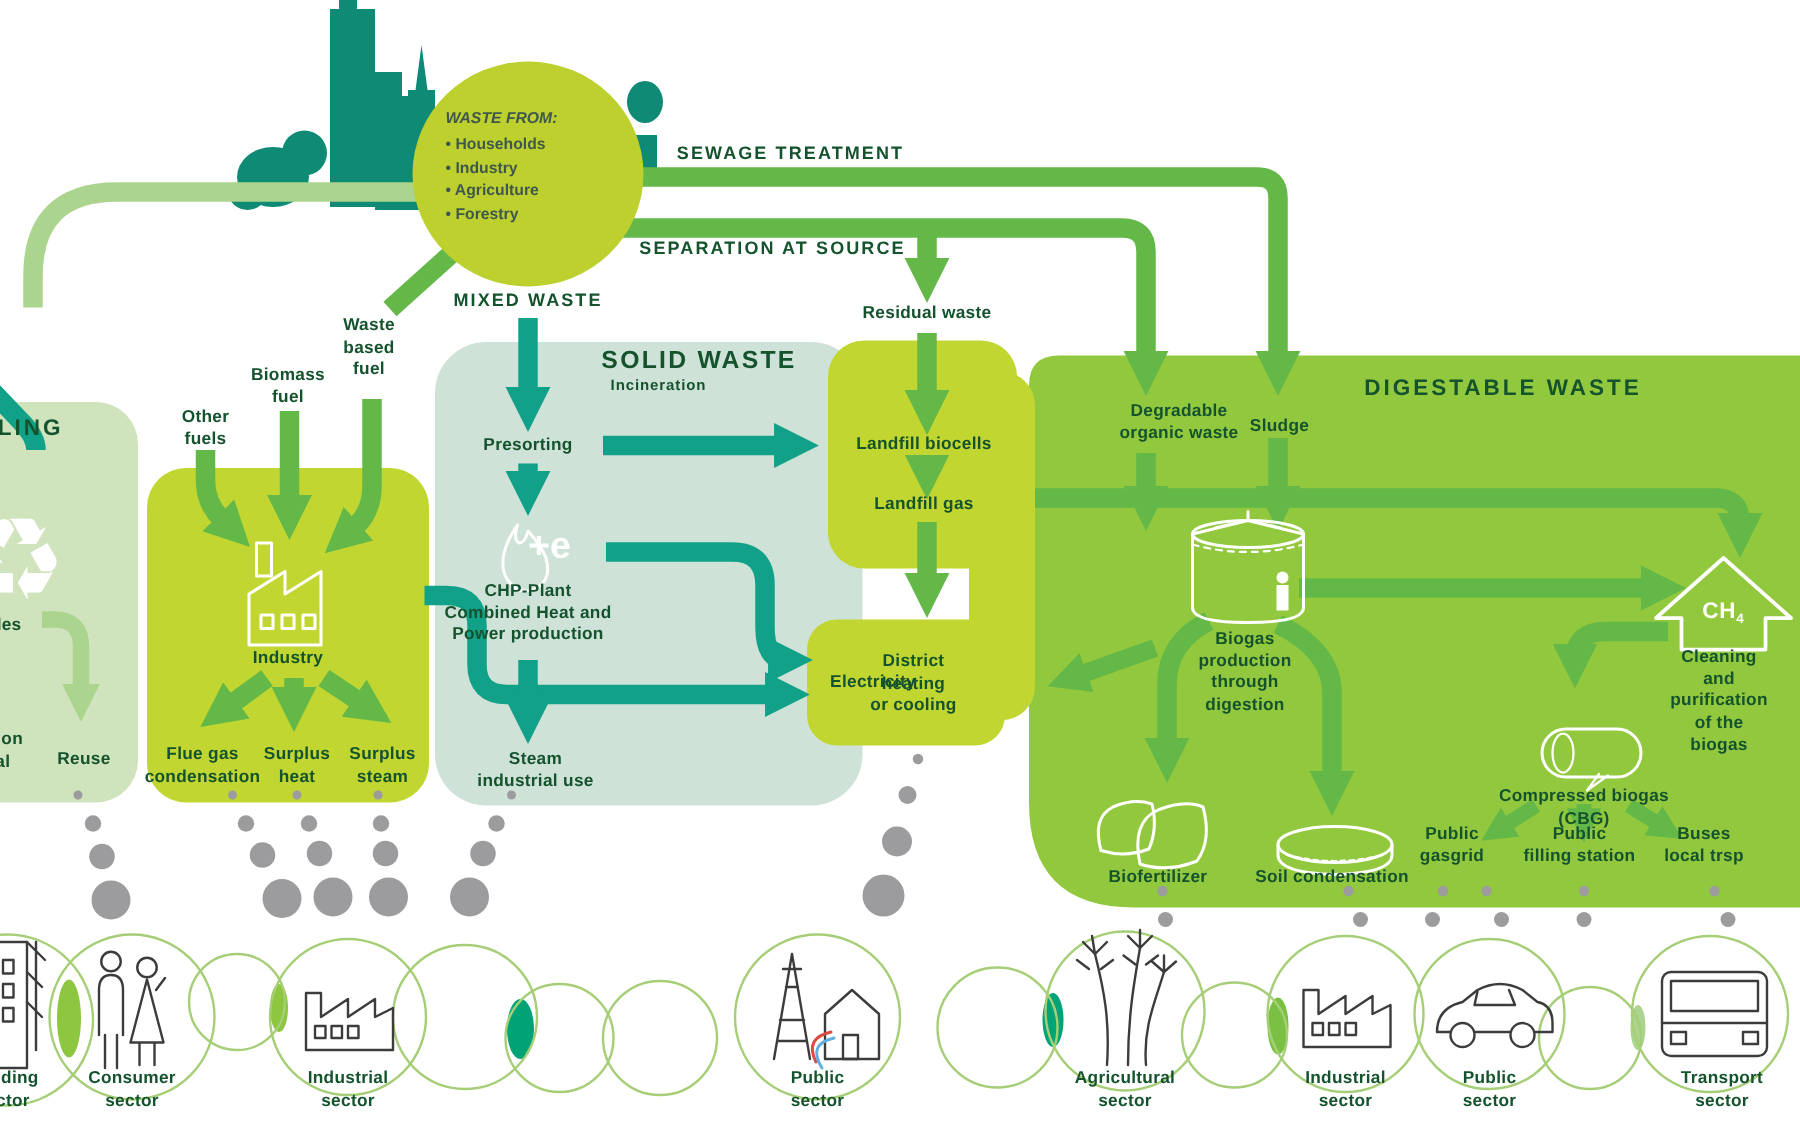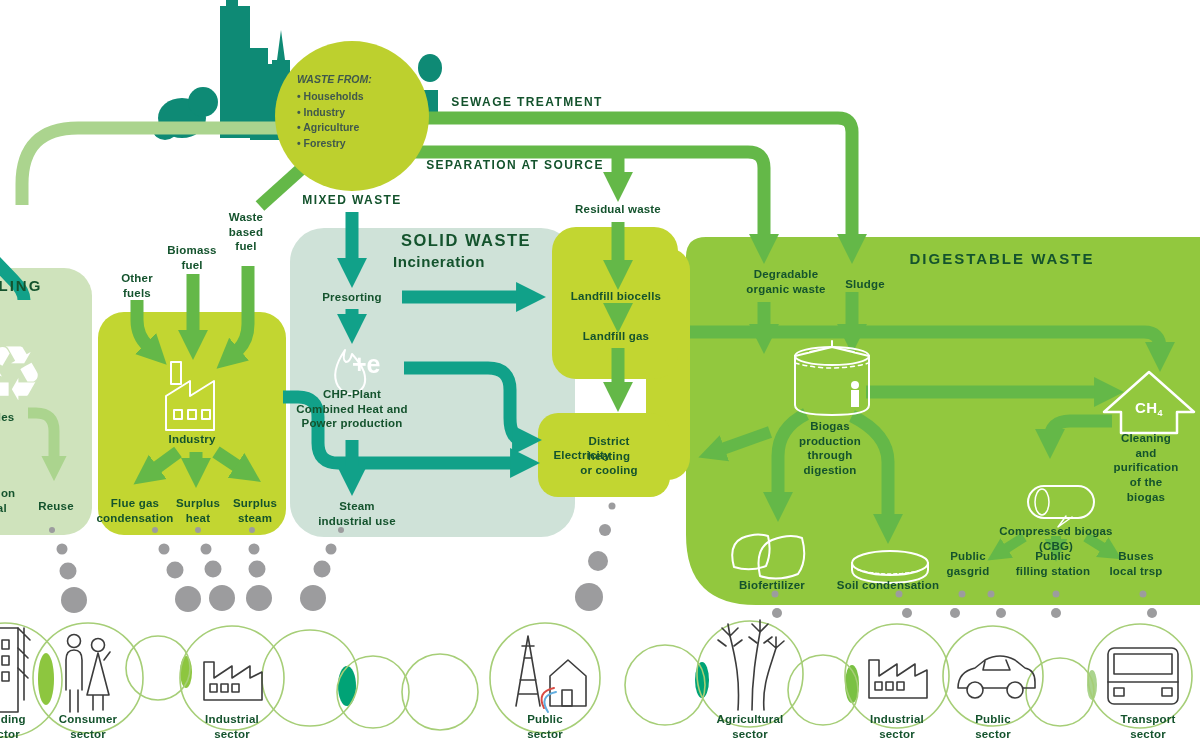--- a/index.html
+++ b/index.html
@@ -4,21 +4,21 @@
 <style>
   html,body{margin:0;padding:0;background:#fff;}
   #stage{position:relative;width:1200px;height:750px;overflow:hidden;background:#fff;
          font-family:"Liberation Sans",sans-serif;}
   #stage svg{position:absolute;left:0;top:0;}
   .lbl{position:absolute;font-weight:bold;font-size:11.5px;color:#14532d;text-align:center;
        transform:translateX(-50%);white-space:pre-line;line-height:1.28;letter-spacing:.2px;z-index:5;}
   .t12{font-size:12px;letter-spacing:1.4px;}
   .t15{font-size:15px;letter-spacing:2px;}
   .t16{font-size:16.5px;letter-spacing:1.5px;}
-  .t13{font-size:15px;letter-spacing:.6px;}
+  .t13{font-size:10px;letter-spacing:.6px;}
   .lefta{transform:none;text-align:left;}
   .bubble{position:absolute;left:297px;top:72px;width:124px;z-index:6;
           font-weight:bold;font-size:10.5px;color:#40584c;line-height:1.5;text-align:left;}
   .bubble .bt{display:block;margin-bottom:1px;font-style:italic;}
   .bubble .it{display:block;white-space:pre-line;}
   .bubble .it::before{content:"• ";}
   .plusE{position:absolute;left:352px;top:350px;font-weight:bold;font-size:25px;color:#fff;z-index:6;}
   .ch4{position:absolute;left:1149px;top:399px;transform:translateX(-50%);color:#fff;
        font-weight:bold;font-size:15px;z-index:6;letter-spacing:.5px;}
   .ch4 .sub{font-size:9px;vertical-align:-3px;}
@@ -323,21 +323,21 @@
 <div class="lbl" style="left:616px;top:329px;">Landfill gas</div>
 
 <div class="lbl" style="left:582px;top:448px;">Electricity</div>
 <div class="lbl" style="left:609px;top:434px;">District
 heating
 or cooling</div>
 
 <div class="lbl t15" style="left:1002px;top:249px;">DIGESTABLE WASTE</div>
 <div class="lbl" style="left:786px;top:267px;">Degradable
 organic waste</div>
-<div class="lbl" style="left:853px;top:277px;margin-left:12px;">Sludge</div>
+<div class="lbl" style="left:853px;top:277px;">Sludge</div>
 <div class="lbl" style="left:830px;top:419px;">Biogas
 production
 through
 digestion</div>
 <div class="ch4"><span>CH</span><span class="sub">4</span></div>
 <div class="lbl" style="left:1146px;top:431px;">Cleaning
 and purification
 of the biogas</div>
 <div class="lbl" style="left:772px;top:578px;">Biofertilizer</div>
 <div class="lbl" style="left:888px;top:578px;">Soil condensation</div>

